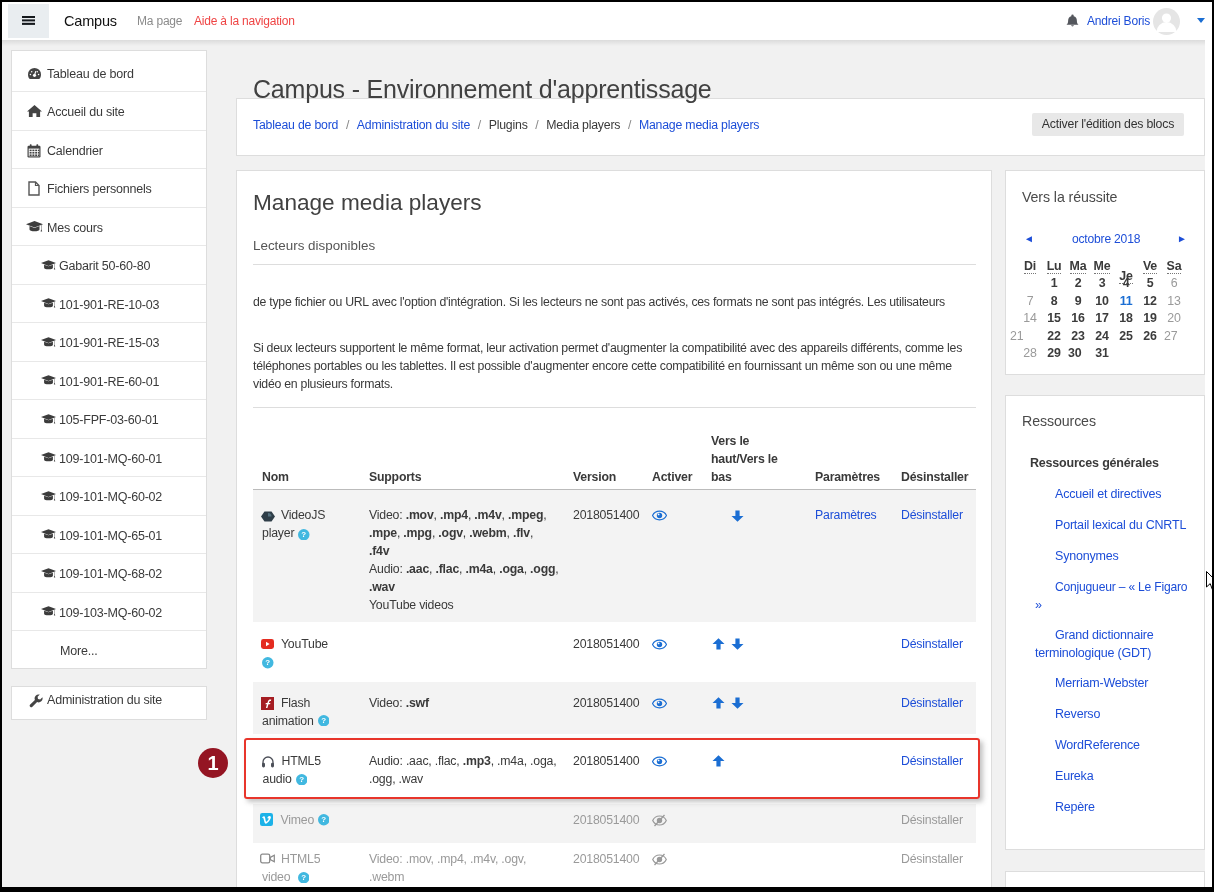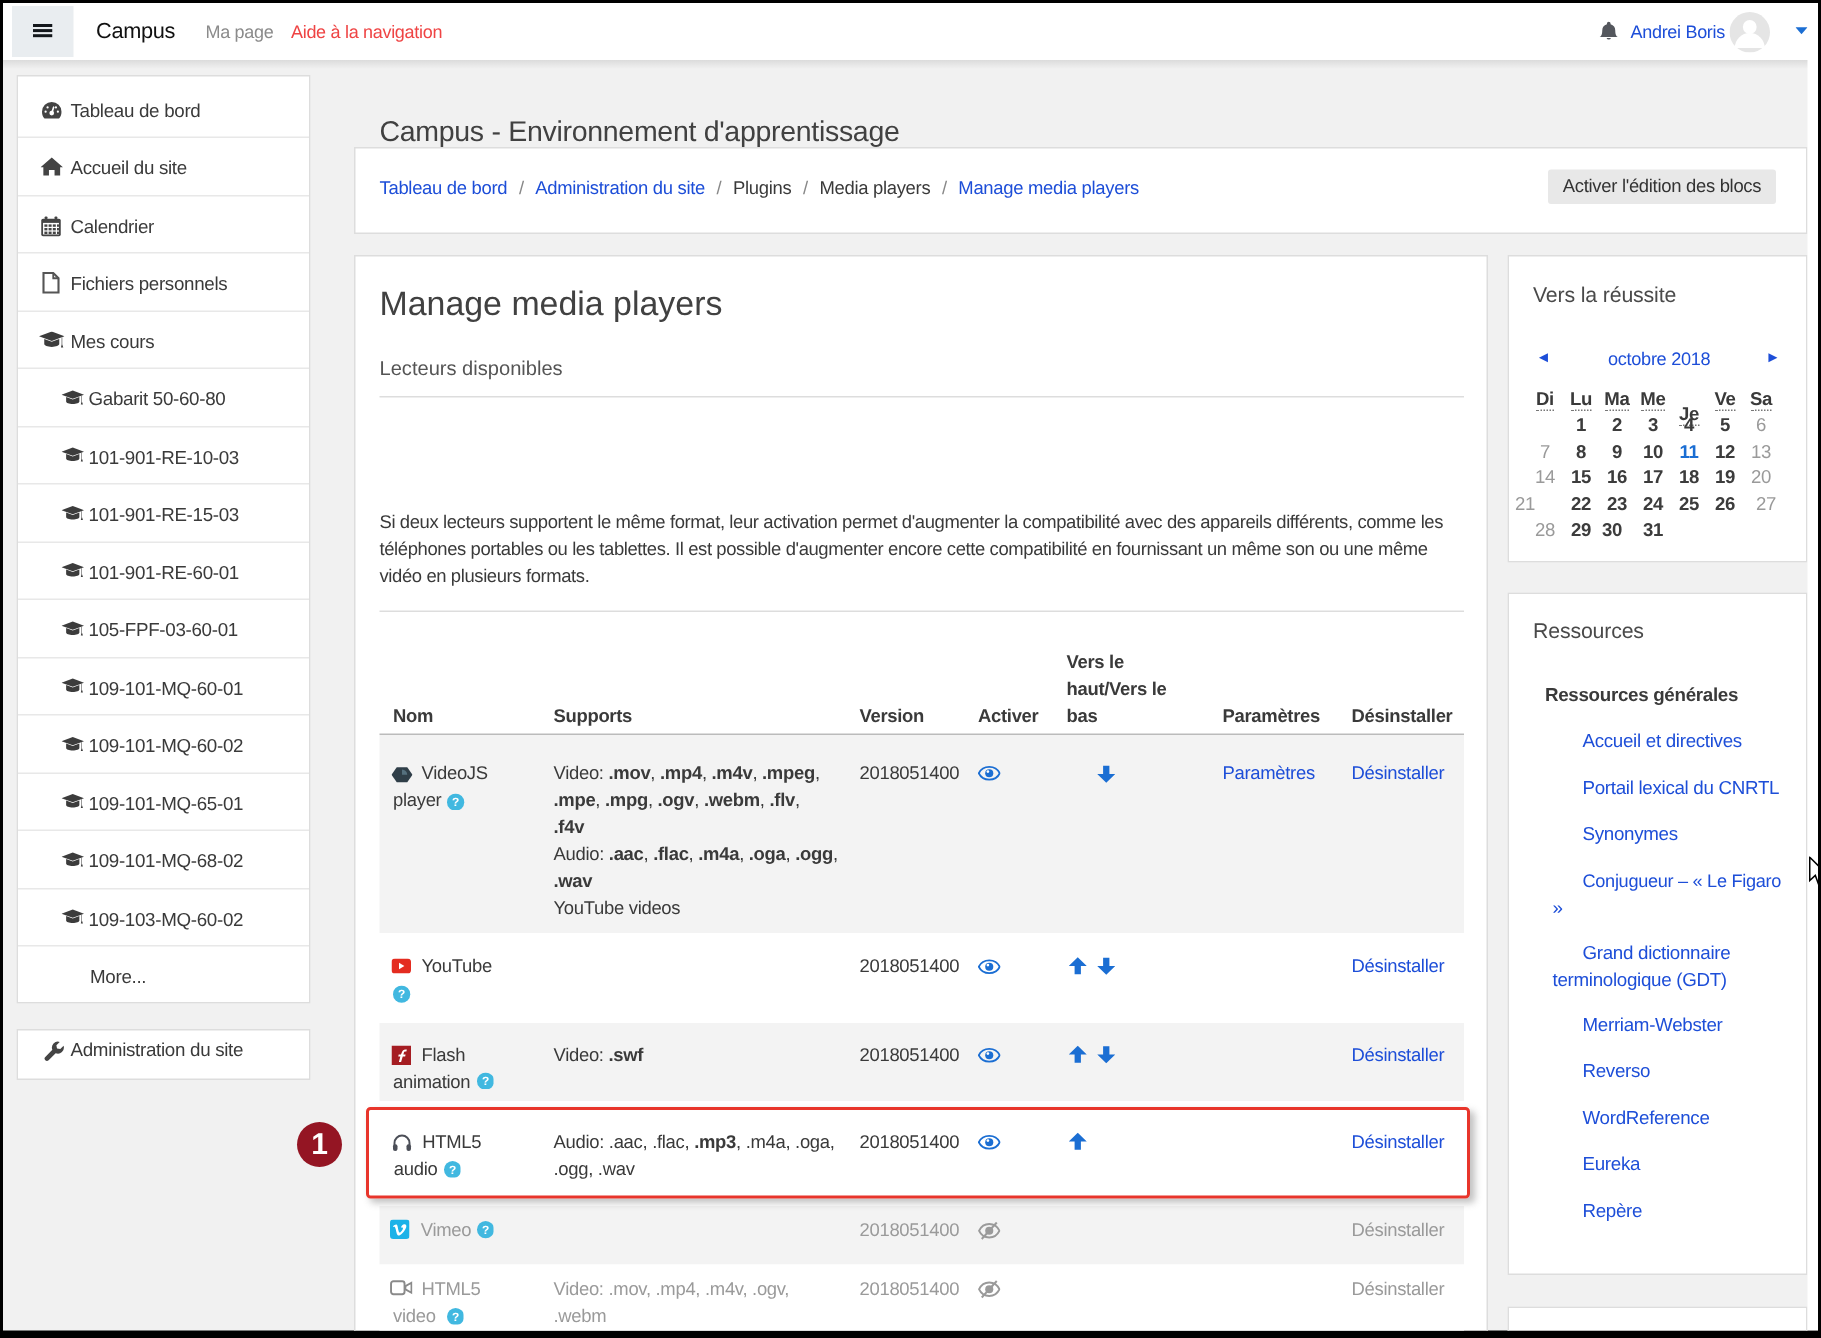--- a/index.html
+++ b/index.html
@@ -126,28 +126,29 @@
     <path d="M15.5 3.8 v4.8 l0.7 2 h-1.6 l0.5-2 v-4.5 z" fill="#3c3c3c"></path>
   </svg>
   <div id="admincard" class="card" style="left:9px;top:683.5px;width:196px;height:34px;"></div>
   <svg class="ic" style="left:27px;top:692px;" width="14" height="14" viewBox="0 0 14 14">
     <path d="M13.4 3.2 a4 4 0 0 1-5.3 4.9 L3.4 12.8 a1.55 1.55 0 0 1-2.2-2.2 L5.9 5.9 a4 4 0 0 1 4.9-5.3 L8.6 2.8 l0.4 2.2 2.2 0.4 z" fill="#444"></path>
   </svg>
   <div class="t s" style="left:45px;top:689px;">Administration du site</div>
   <div id="badge" style="position:absolute;left:196px;top:746px;width:30px;height:30px;border-radius:50%;background:#941523;color:#fff;font-size:20px;font-weight:bold;text-align:center;line-height:30px;">1</div>
 
   <div id="headercard" class="card" style="left:234px;top:96px;width:969px;height:58px;"></div>
-  <div class="t" style="left:251px;top:70px;font-size:19px;line-height:34px;font-weight:300;color:#414141;">Campus - Environnement d'apprentissage</div>
+  <div class="t" style="left:251px;top:70px;font-size:25px;line-height:34px;font-weight:300;color:#414141;">Campus - Environnement d'apprentissage</div>
   <div class="t" style="left:251px;top:113.5px;font-size:12.3px;"><span class="lk">Tableau de bord</span><span style="color:#888;margin:0 4.5px;"> / </span><span class="lk">Administration du site</span><span style="color:#888;margin:0 4.5px;"> / </span><span style="color:#3a3a3a;">Plugins</span><span style="color:#888;margin:0 4.5px;"> / </span><span style="color:#3a3a3a;">Media players</span><span style="color:#888;margin:0 4.5px;"> / </span><span class="lk">Manage media players</span></div>
   <div class="t" style="left:1030px;top:111px;width:152px;height:23px;background:#e8e8e8;border-radius:2px;text-align:center;font-size:12.3px;line-height:23px;color:#333;">Activer l'édition des blocs</div>
 
   <div id="contentcard" class="card" style="left:234px;top:168px;width:756px;height:750px;"></div>
   <div class="t" style="left:251px;top:187px;font-size:22.6px;line-height:28px;font-weight:300;color:#414141;letter-spacing:0;">Manage media players</div>
   <div class="t" style="left:251px;top:233.5px;font-size:13.4px;letter-spacing:0;line-height:20px;color:#555;">Lecteurs disponibles</div>
   <div class="hl" style="left:251px;top:261.5px;width:723px;"></div>
+  <div class="t p" style="left:251px;top:291px;">de type fichier ou URL avec l'option d'intégration. Si les lecteurs ne sont pas activés, ces formats ne sont pas intégrés. Les utilisateurs</div>
   <div class="t p" style="left:251px;top:337px;">Si deux lecteurs supportent le même format, leur activation permet d'augmenter la compatibilité avec des appareils différents, comme les</div>
   <div class="t p" style="left:251px;top:355px;">téléphones portables ou les tablettes. Il est possible d'augmenter encore cette compatibilité en fournissant un même son ou une même</div>
   <div class="t p" style="left:251px;top:373px;">vidéo en plusieurs formats.</div>
 
   <div class="hl" style="left:251px;top:405px;width:723px;"></div>
   <div class="t b" style="left:260px;top:466px;">Nom</div>
   <div class="t b" style="left:367px;top:466px;">Supports</div>
   <div class="t b" style="left:571px;top:466px;">Version</div>
   <div class="t b" style="left:650px;top:466px;">Activer</div>
   <div class="t b" style="left:709px;top:430px;">Vers le<br>haut/Vers le<br>bas</div>
@@ -259,21 +260,21 @@
     <div class="t b" style="left:1090px;top:307px;width:20px;text-align:center;font-size:12.4px;color:#3c3c3c;">17</div>
     <div class="t b" style="left:1114px;top:307px;width:20px;text-align:center;font-size:12.4px;color:#3c3c3c;">18</div>
     <div class="t b" style="left:1138px;top:307px;width:20px;text-align:center;font-size:12.4px;color:#3c3c3c;">19</div>
     <div class="t" style="left:1162px;top:307px;width:20px;text-align:center;font-size:12.4px;color:#9a9a9a;">20</div>
     <div class="t" style="left:1008px;top:324.5px;width:20px;text-align:left;font-size:12.4px;color:#9a9a9a;">21</div>
     <div class="t b" style="left:1042px;top:324.5px;width:20px;text-align:center;font-size:12.4px;color:#3c3c3c;">22</div>
     <div class="t b" style="left:1066px;top:324.5px;width:20px;text-align:center;font-size:12.4px;color:#3c3c3c;">23</div>
     <div class="t b" style="left:1090px;top:324.5px;width:20px;text-align:center;font-size:12.4px;color:#3c3c3c;">24</div>
     <div class="t b" style="left:1114px;top:324.5px;width:20px;text-align:center;font-size:12.4px;color:#3c3c3c;">25</div>
     <div class="t b" style="left:1138px;top:324.5px;width:20px;text-align:center;font-size:12.4px;color:#3c3c3c;">26</div>
-    <div class="t" style="left:1162px;top:324.5px;width:20px;text-align:right;font-size:12.4px;color:#9a9a9a;">27</div>
+    <div class="t" style="left:1162px;top:324.5px;width:20px;text-align:left;font-size:12.4px;color:#9a9a9a;">27</div>
     <div class="t" style="left:1018px;top:342px;width:20px;text-align:center;font-size:12.4px;color:#9a9a9a;">28</div>
     <div class="t b" style="left:1042px;top:342px;width:20px;text-align:center;font-size:12.4px;color:#3c3c3c;">29</div>
     <div class="t b" style="left:1066px;top:342px;width:20px;text-align:left;font-size:12.4px;color:#3c3c3c;">30</div>
     <div class="t b" style="left:1090px;top:342px;width:20px;text-align:center;font-size:12.4px;color:#3c3c3c;">31</div>
 
   <div id="rcard2" class="card" style="left:1003px;top:393px;width:200px;height:455px;"></div>
   <div class="t" style="left:1020px;top:408.5px;font-size:14.2px;letter-spacing:-0.1px;line-height:21px;color:#4a4a4a;">Ressources</div>
   <div class="t b" style="left:1028px;top:452px;font-size:12.5px;">Ressources générales</div>
   <div class="t lk" style="left:1053px;top:483px;font-size:12.5px;">Accueil et directives</div>
   <div class="t lk" style="left:1053px;top:514px;font-size:12.5px;">Portail lexical du CNRTL</div>

